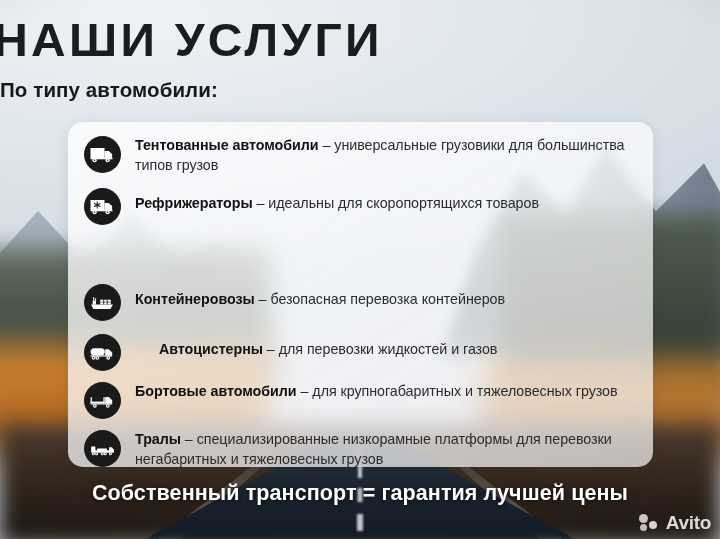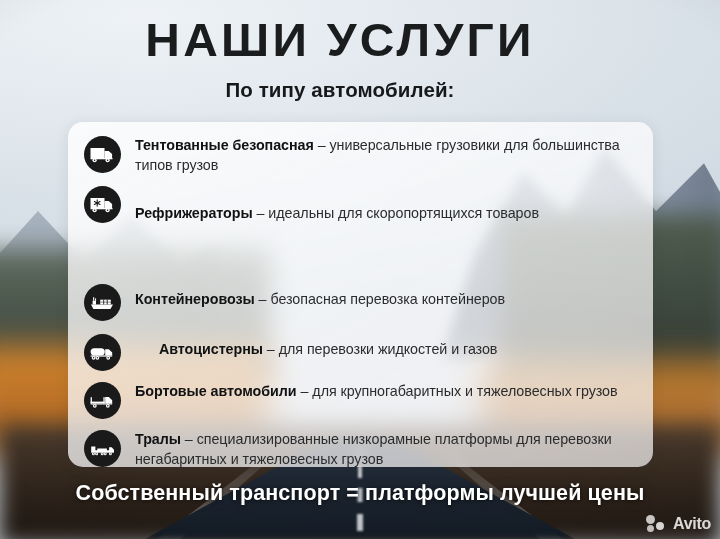--- a/index.html
+++ b/index.html
@@ -118,21 +118,21 @@
   .d4 { top: 514px; height: 17px; width: 6px; }
   .bg-vignette {
     position: absolute; inset: 0;
     background: radial-gradient(120% 90% at 50% 40%, rgba(0,0,0,0) 55%, rgba(0,0,0,.18) 100%);
   }
 
   
   .heading-wrap {
     position: absolute;
     left: 0; top: 16px; width: 680px;
-    text-align: center;
+    text-align: left;
     z-index: 5;
   }
   .poster-title {
     font-family: "Liberation Sans Narrow", "Liberation Sans", "DejaVu Sans Condensed", sans-serif;
     font-size: 47px;
     font-weight: 700;
     letter-spacing: 3.2px;
     color: #1b1c1e;
     line-height: 1.04;
     transform: scaleX(1.02);
@@ -165,21 +165,21 @@
     justify-content: flex-start;
   }
   .service-row {
     display: flex;
     align-items: flex-start;
     gap: 14px;
     padding: 0;
     min-height: 36px;
   }
   .row-gap-1 { margin-bottom: 16px; }
-  .row-gap-2 { margin-bottom: 15px; align-items: flex-end; }
+  .row-gap-2 { margin-bottom: 15px; }
   .row-gap-3 { margin-bottom: 14px; margin-top: 45px; }
   .row-gap-4 { margin-bottom: 12px; gap: 38px; }
   .row-gap-5 { margin-bottom: 12px; }
 
   .svc-icon {
     flex: 0 0 auto;
     width: 37px; height: 37px;
     border-radius: 50%;
     background: #1a1a1a;
     display: flex;
@@ -233,21 +233,21 @@
   .wm-dots i {
     position: absolute;
     border-radius: 50%;
     display: block;
     background: #fff;
   }
   .wm-dots i:nth-child(1) { width: 9px; height: 9px; left: 0; top: 0; background: #d7d5d3; }
   .wm-dots i:nth-child(2) { width: 7px; height: 7px; left: 1px; top: 10px; background: #cfcdcb; }
   .wm-dots i:nth-child(3) { width: 8px; height: 8px; left: 10px; top: 7px; background: #e6e4e2; }
   .wm-text {
-    font-size: 16px;
+    font-size: 19px;
     font-weight: 700;
     color: #eceae8;
     letter-spacing: -.3px;
     line-height: 1;
   }
 </style>
 </head>
 <body>
 
 <div id="poster">
@@ -266,39 +266,39 @@
     <div class="bg-road"></div>
     <div class="bg-road-dash d1"></div>
     <div class="bg-road-dash d2"></div>
     <div class="bg-road-dash d3"></div>
     <div class="bg-road-dash d4"></div>
     <div class="bg-vignette"></div>
   </div>
 
   <div class="heading-wrap">
     <div class="poster-title">НАШИ УСЛУГИ</div>
-    <div class="poster-subtitle">По типу автомобилей:</div>
+    <div class="poster-subtitle">По типу автомобили:</div>
   </div>
 
   <div class="services-card">
 
     <div class="service-row two-line row-gap-1">
       <span class="svc-icon">
         <svg width="25" height="17" viewBox="0 0 25 17" aria-hidden="true">
           <rect x="0.5" y="2" width="14" height="10" fill="#fff"></rect>
           <path d="M14.5 5 h4.2 l3.4 3.1 V12 h-7.6 Z" fill="#fff"></path>
           <rect x="0.5" y="12" width="22" height="1.3" fill="#fff"></rect>
           <circle cx="4.6" cy="14.2" r="2.1" fill="#fff"></circle>
           <circle cx="17.6" cy="14.2" r="2.1" fill="#fff"></circle>
           <circle cx="4.6" cy="14.2" r="0.8" fill="#1a1a1a"></circle>
           <circle cx="17.6" cy="14.2" r="0.8" fill="#1a1a1a"></circle>
         </svg>
       </span>
       <span class="svc-text">
-        <span class="svc-term">Тентованные безопасная</span><span> – универсальные грузовики для большинства типов грузов</span>
+        <span class="svc-term">Тентованные автомобили</span><span> – универсальные грузовики для большинства типов грузов</span>
       </span>
     </div>
 
     <div class="service-row row-gap-2">
       <span class="svc-icon">
         <svg width="25" height="17" viewBox="0 0 25 17" aria-hidden="true">
           <rect x="0.5" y="2" width="14" height="10" fill="#fff"></rect>
           <path d="M14.5 5 h4.2 l3.4 3.1 V12 h-7.6 Z" fill="#fff"></path>
           <rect x="0.5" y="12" width="22" height="1.3" fill="#fff"></rect>
           <circle cx="4.6" cy="14.2" r="2.1" fill="#fff"></circle>
@@ -398,21 +398,21 @@
           </g>
         </svg>
       </span>
       <span class="svc-text">
         <span class="svc-term">Тралы</span><span> – специализированные низкорамные платформы для перевозки негабаритных и тяжеловесных грузов</span>
       </span>
     </div>
 
   </div>
 
-  <div class="tagline">Собственный транспорт = платформы лучшей цены</div>
+  <div class="tagline">Собственный транспорт = гарантия лучшей цены</div>
 
   <div class="watermark">
     <span class="wm-dots">
         <i></i>
         <i></i>
         <i></i>
       </span>
     <span class="wm-text">Avito</span>
   </div>
 

